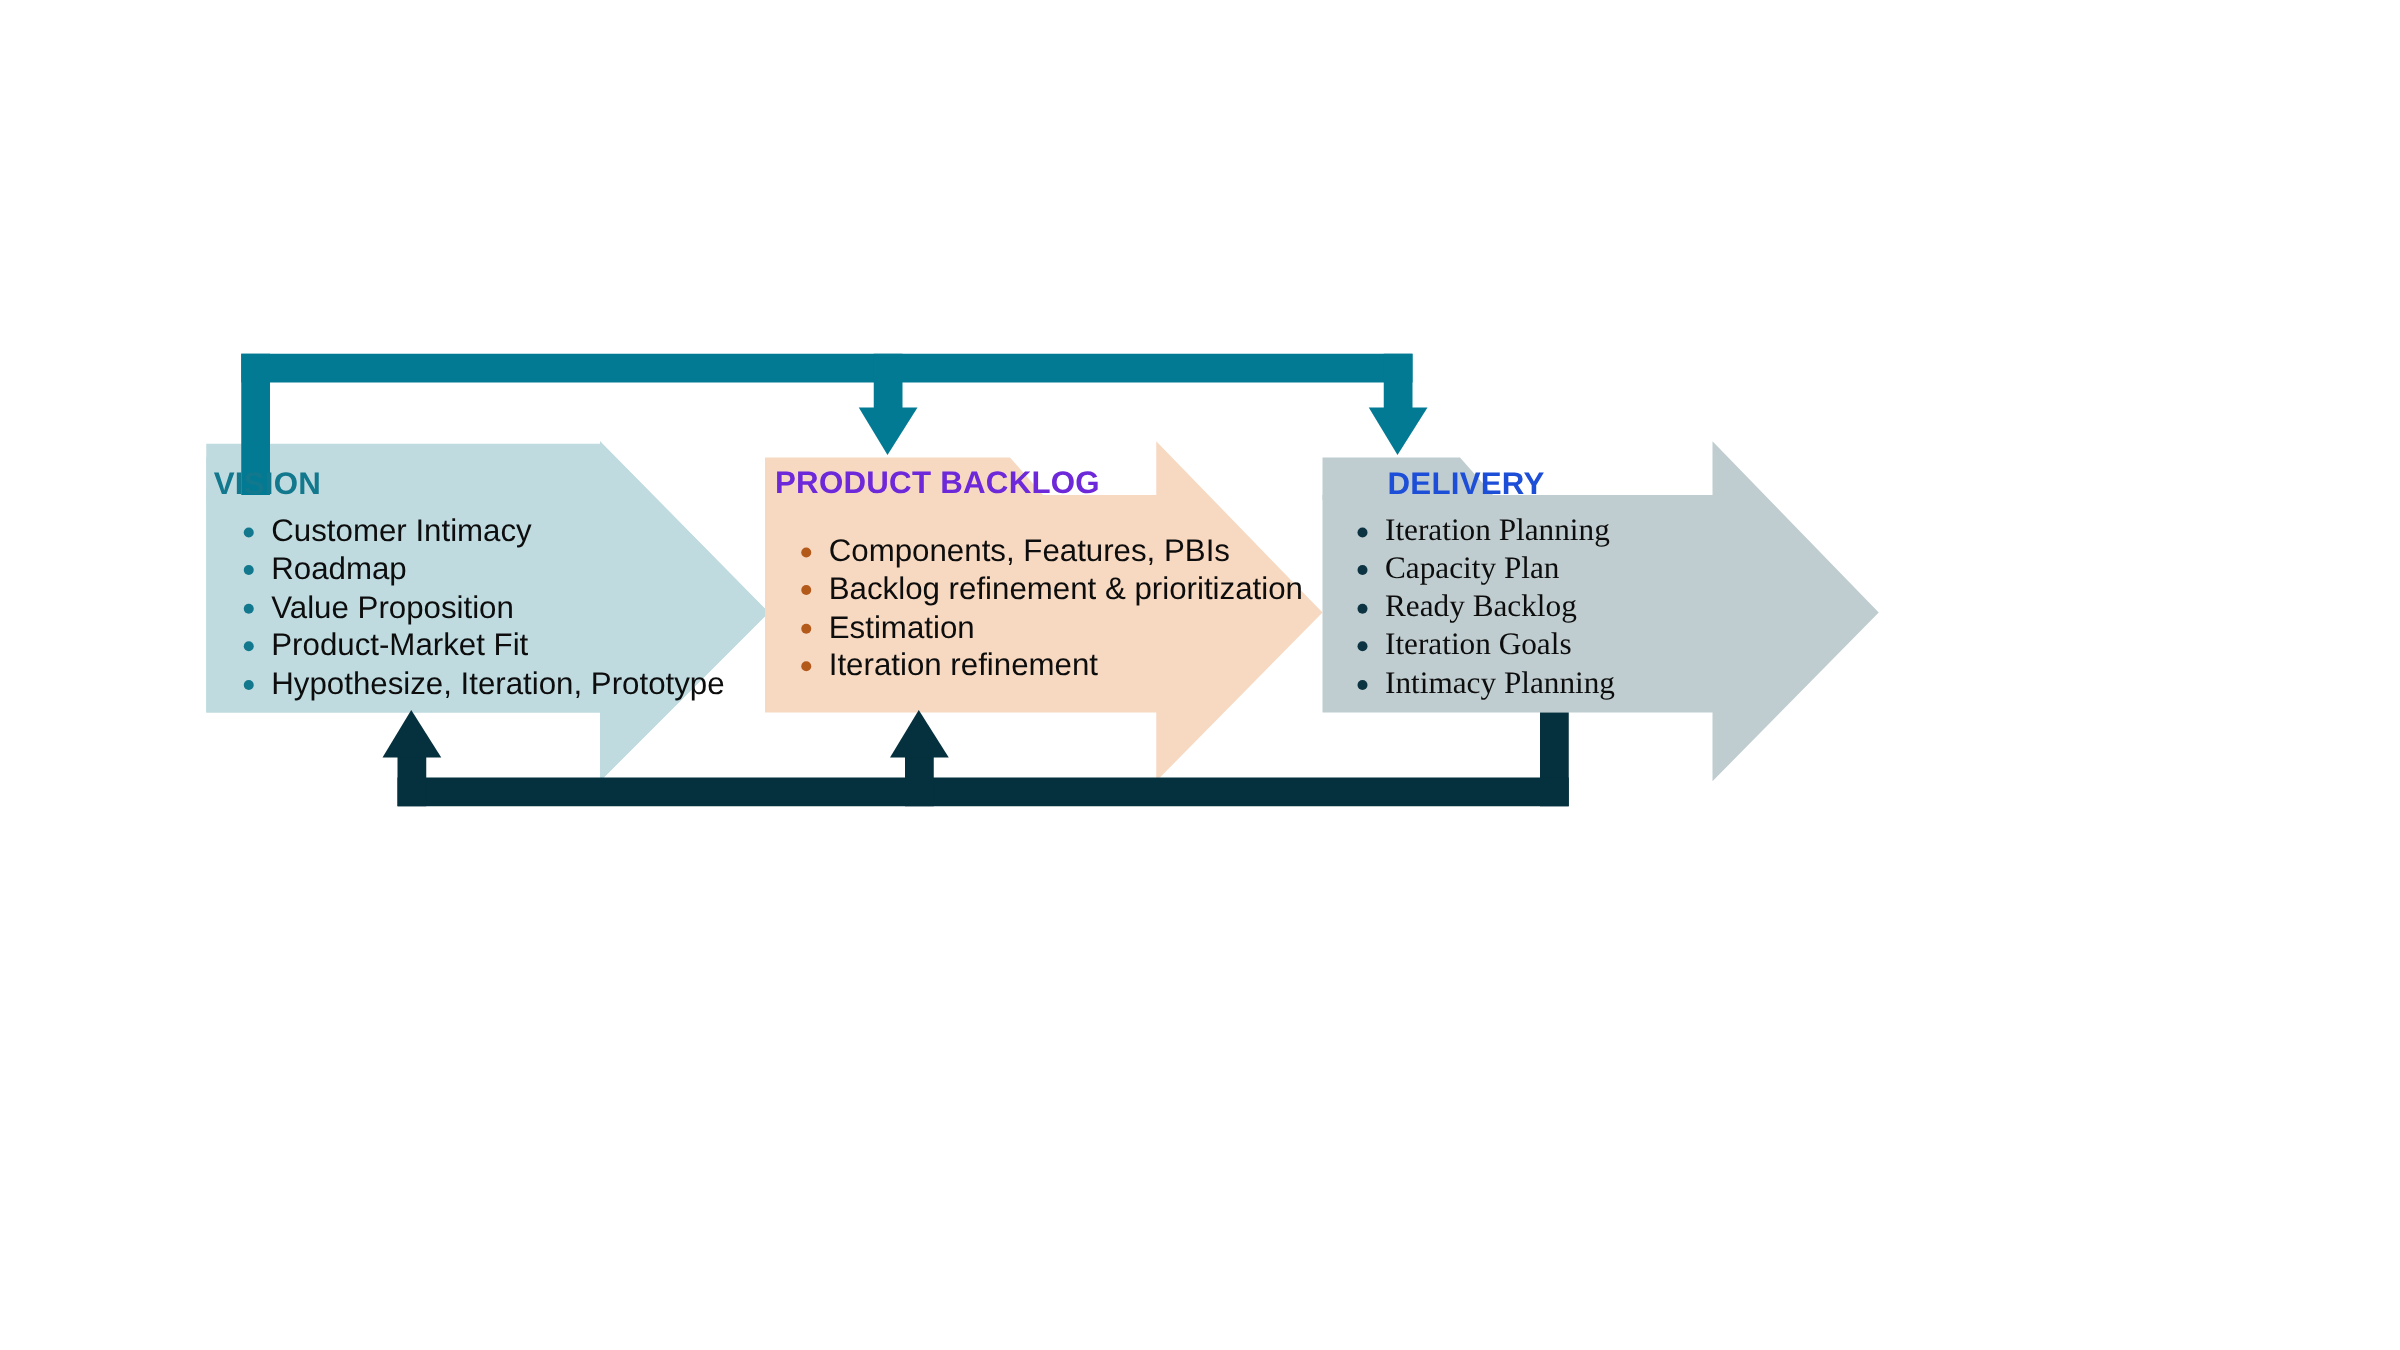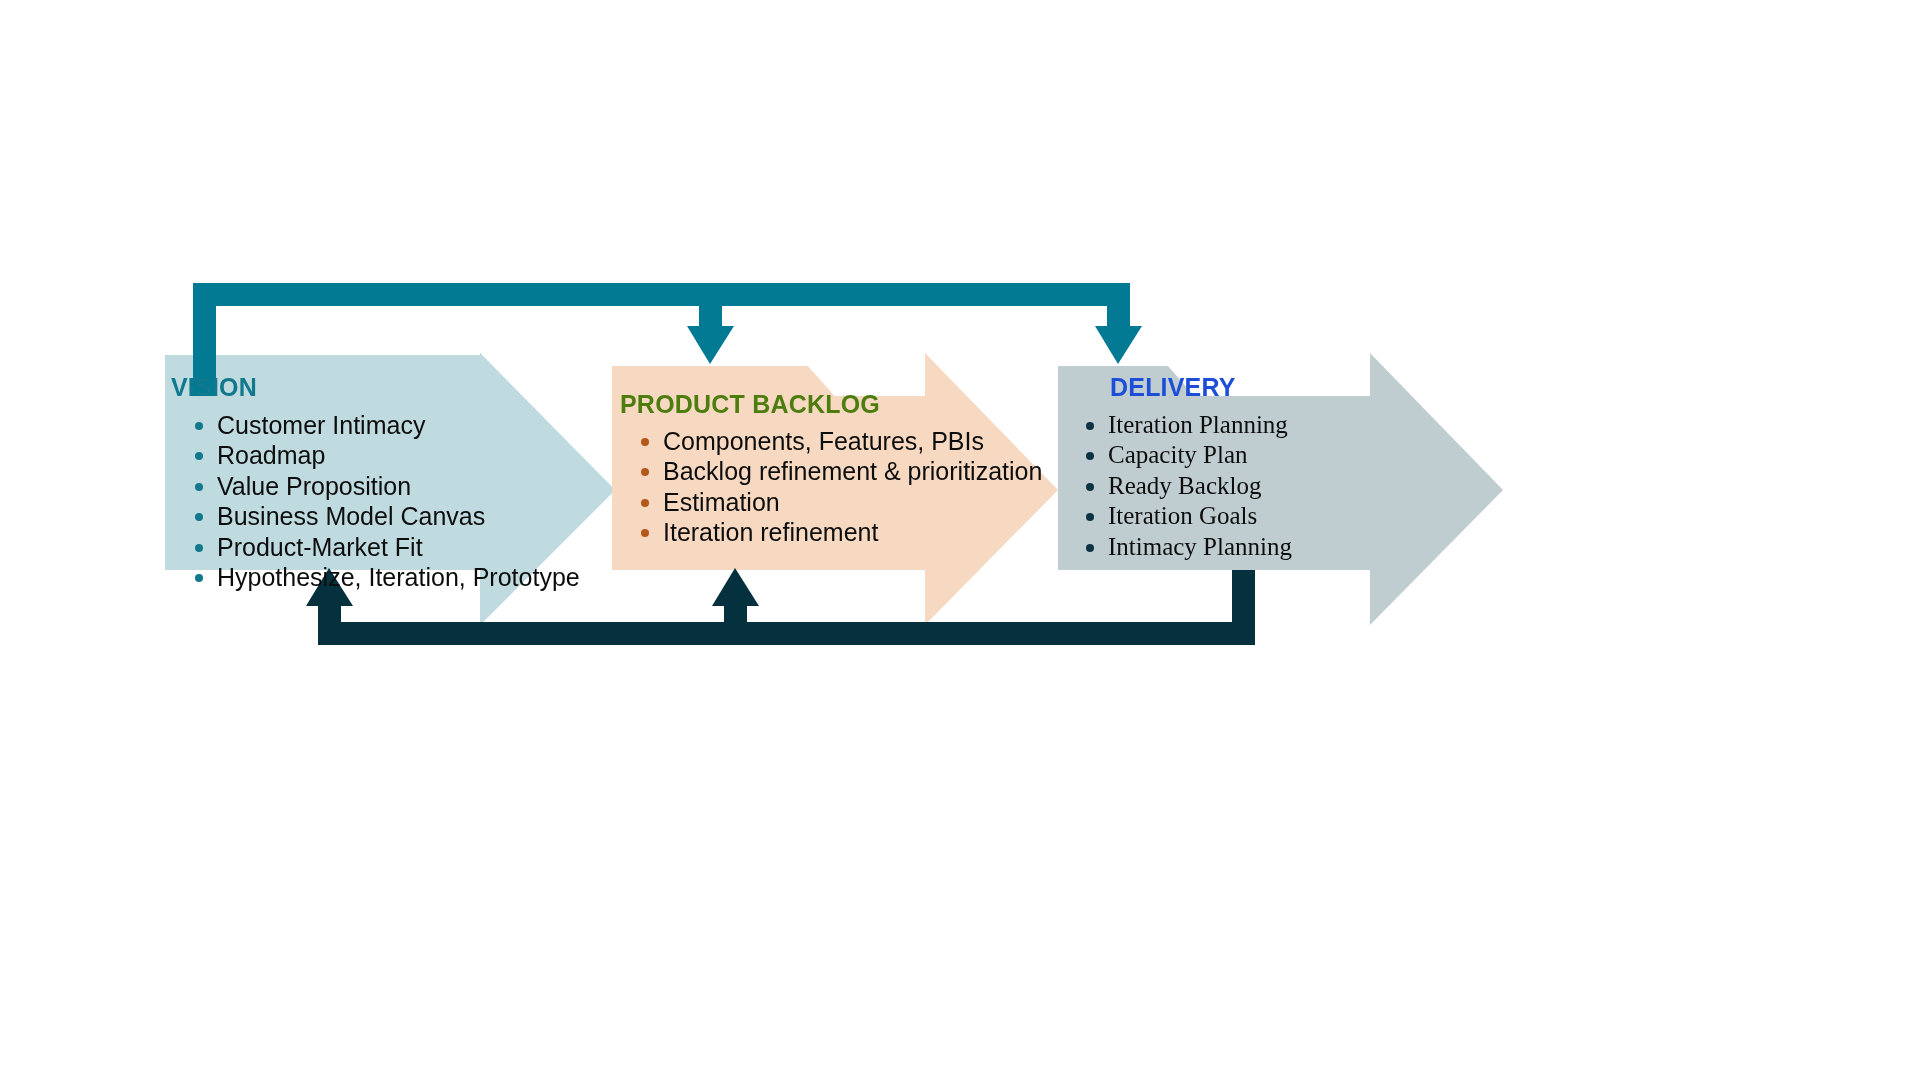--- a/index.html
+++ b/index.html
@@ -107,26 +107,25 @@
       <rect x="724" y="598" width="23" height="47" fill="#05303e"></rect>
       <polygon points="735,568 759,606 712,606" fill="#05303e"></polygon>
     </g>
   </svg>
 
   <div class="stage-title" style="left:171px; top:375px; color:#12788d;">VISION</div>
   <ul class="bullet-list bl-vision" style="left:185px; top:410px;">
     <li>Customer Intimacy</li>
     <li>Roadmap</li>
     <li>Value Proposition</li>
-    <li>Business Model Canvas</li>
     <li>Product-Market Fit</li>
     <li>Hypothesize, Iteration, Prototype</li>
   </ul>
 
-  <div class="stage-title" style="left:620px; top:374px; color:#4d7c0f;margin-top:18px;">PRODUCT BACKLOG</div>
+  <div class="stage-title" style="left:620px; top:374px; color:#6d28d9;">PRODUCT BACKLOG</div>
   <ul class="bullet-list bl-backlog" style="left:631px; top:426px;">
     <li>Components, Features, PBIs</li>
     <li>Backlog refinement &amp; prioritization</li>
     <li>Estimation</li>
     <li>Iteration refinement</li>
   </ul>
 
   <div class="stage-title" style="left:1110px; top:375px; color:#1d4ed8;">DELIVERY</div>
   <ul class="bullet-list bl-delivery" style="left:1076px; top:410px;font-family:Liberation Serif, serif;">
     <li>Iteration Planning</li>

